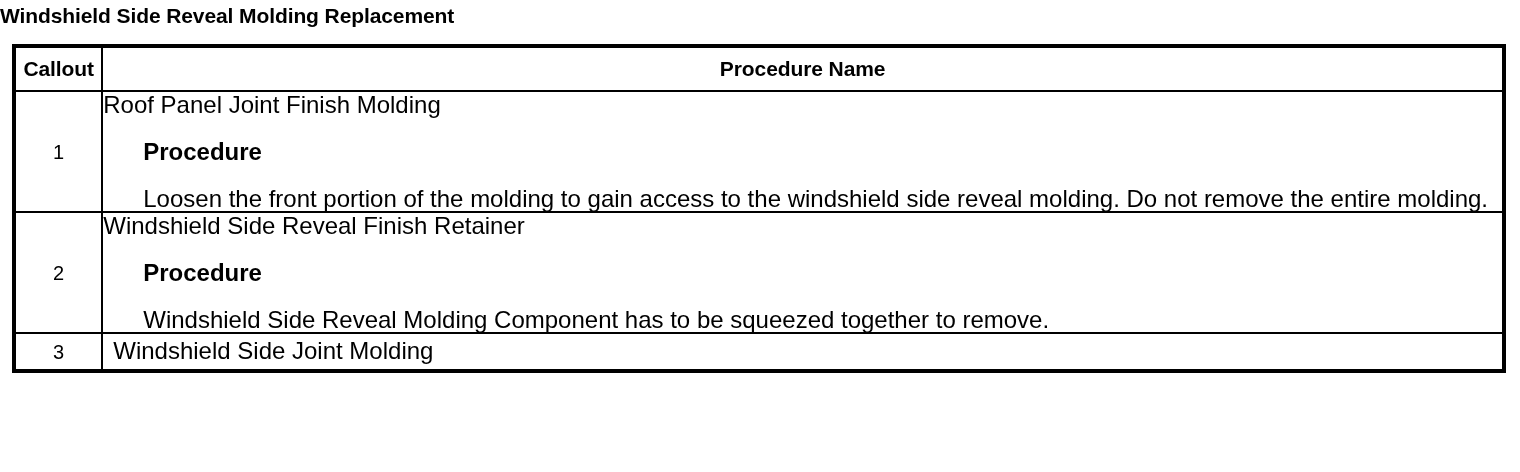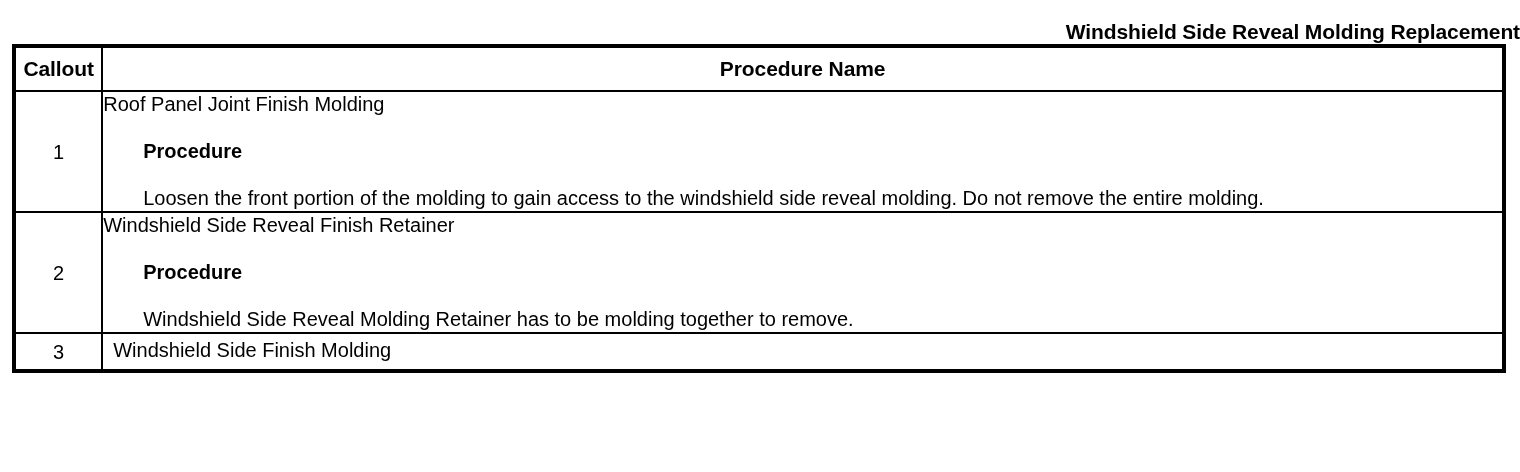--- a/index.html
+++ b/index.html
@@ -16,25 +16,25 @@
   }
 
   .page {
     position: relative;
     width: 1520px;
     height: 472px;
     box-sizing: border-box;
   }
 
   .doc-title {
-    text-align: right;
+    text-align: left;
     font-size: 21px;
     font-weight: bold;
     line-height: 26px;
-    padding-top: 19px;
+    padding-top: 3px;
     letter-spacing: -0.1px;
   }
 
   .table-wrap {
     position: absolute;
     left: 12px;
     top: 44px;
     width: 1494px;
   }
 
@@ -66,21 +66,21 @@
   }
 
   td.callout-cell {
     text-align: center;
     font-size: 20px;
     line-height: 24px;
     vertical-align: middle;
   }
 
   td.name-cell {
-    font-size: 20px;
+    font-size: 24px;
     line-height: 25px;
     padding: 8px 8px 10px 10px;
     vertical-align: top;
   }
 
   td.name-cell.single {
     padding: 4px 8px 6px 10px;
     vertical-align: middle;
   }
 
@@ -126,28 +126,28 @@
             <p class="cell-line bold gap-before">Procedure</p>
             <p class="cell-line gap-before">Loosen the front portion of the molding to gain access to the windshield side reveal molding. Do not remove the entire molding.</p>
           </td>
         </tr>
 
         <tr>
           <td class="callout-cell">2</td>
           <td class="name-cell">
             <p class="cell-line">Windshield Side Reveal Finish Retainer</p>
             <p class="cell-line bold gap-before">Procedure</p>
-            <p class="cell-line gap-before">Windshield Side Reveal Molding Retainer has to be molding together to remove.</p>
+            <p class="cell-line gap-before">Windshield Side Reveal Molding Component has to be squeezed together to remove.</p>
           </td>
         </tr>
 
         <tr>
           <td class="callout-cell">3</td>
           <td class="name-cell single">
-            <p class="cell-line">Windshield Side Finish Molding</p>
+            <p class="cell-line">Windshield Side Joint Molding</p>
           </td>
         </tr>
 
       </tbody>
     </table>
   </div>
 
 </div>
 
 </body></html>

